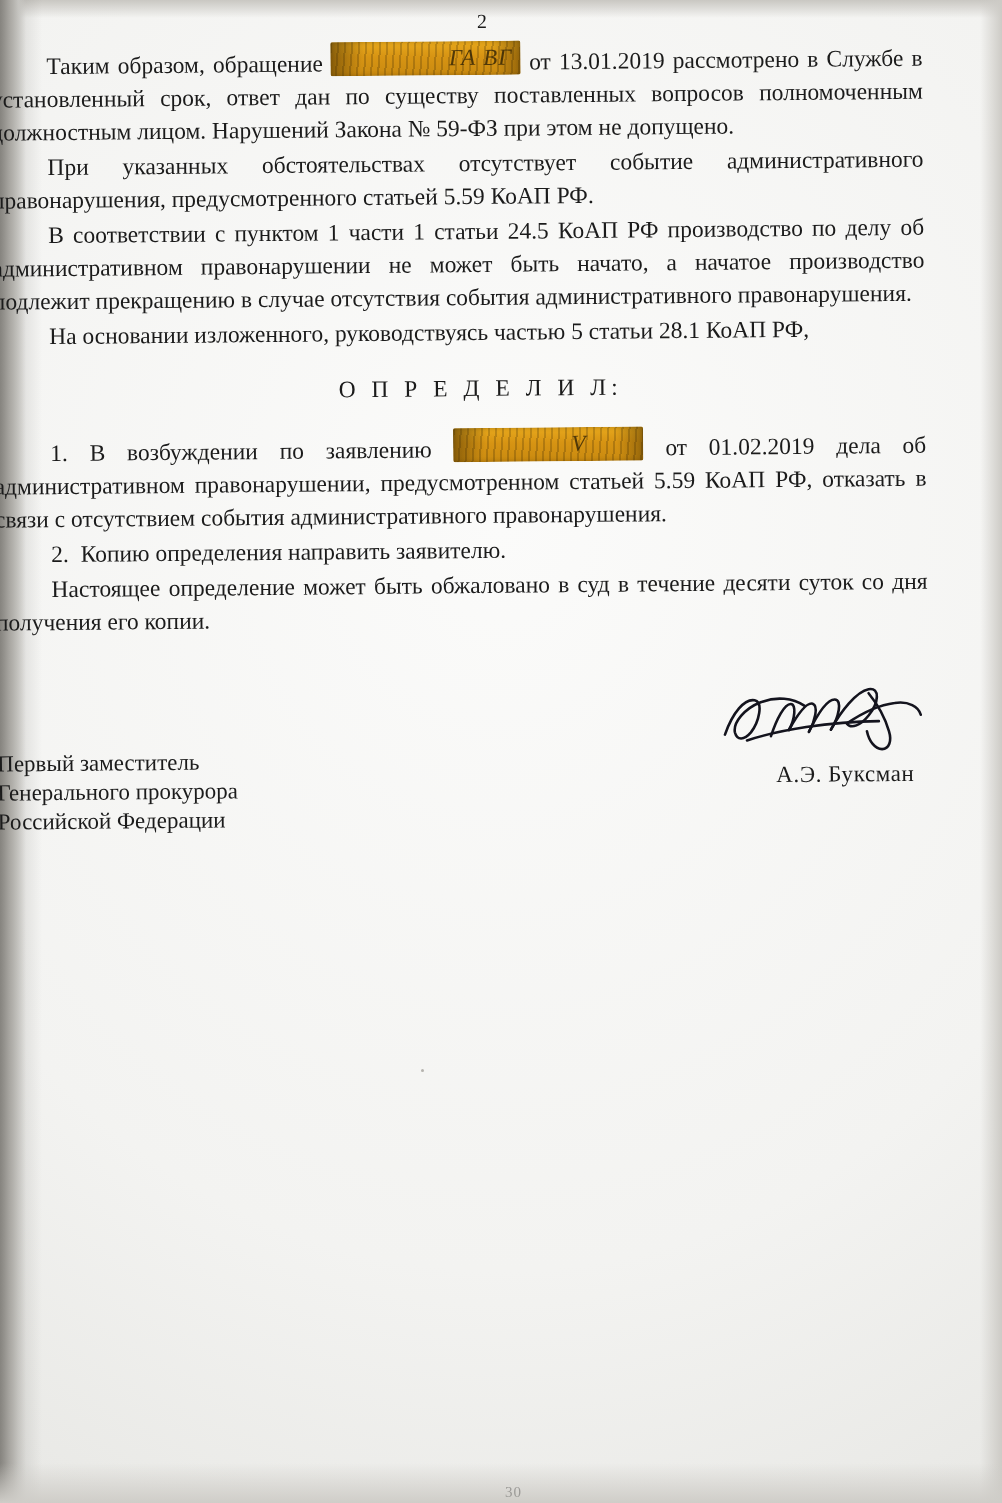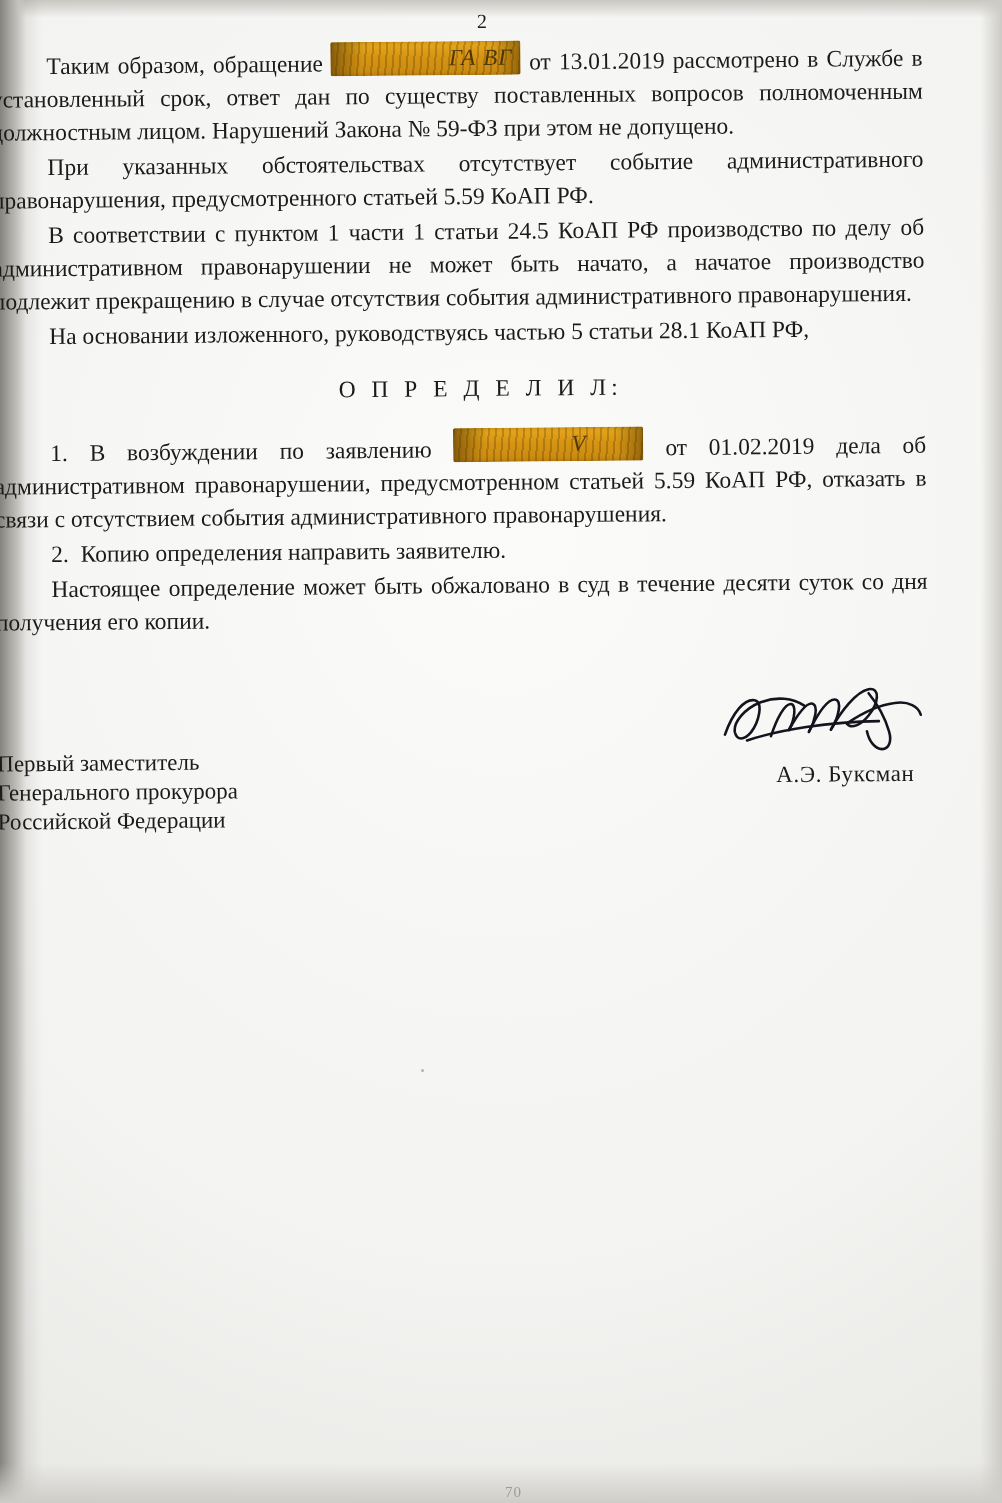--- a/index.html
+++ b/index.html
@@ -245,15 +245,15 @@
           <path d="M28,70 C60,60 110,52 160,52"></path>
         </g>
       </svg>
 
       <div class="sig-name">А.Э. Буксман</div>
     </div>
 
   </div>
 
   <div class="speck"></div>
-  <div class="footer-mark">70</div>
+  <div class="footer-mark">30</div>
 
 </div>
 
 </body></html>

